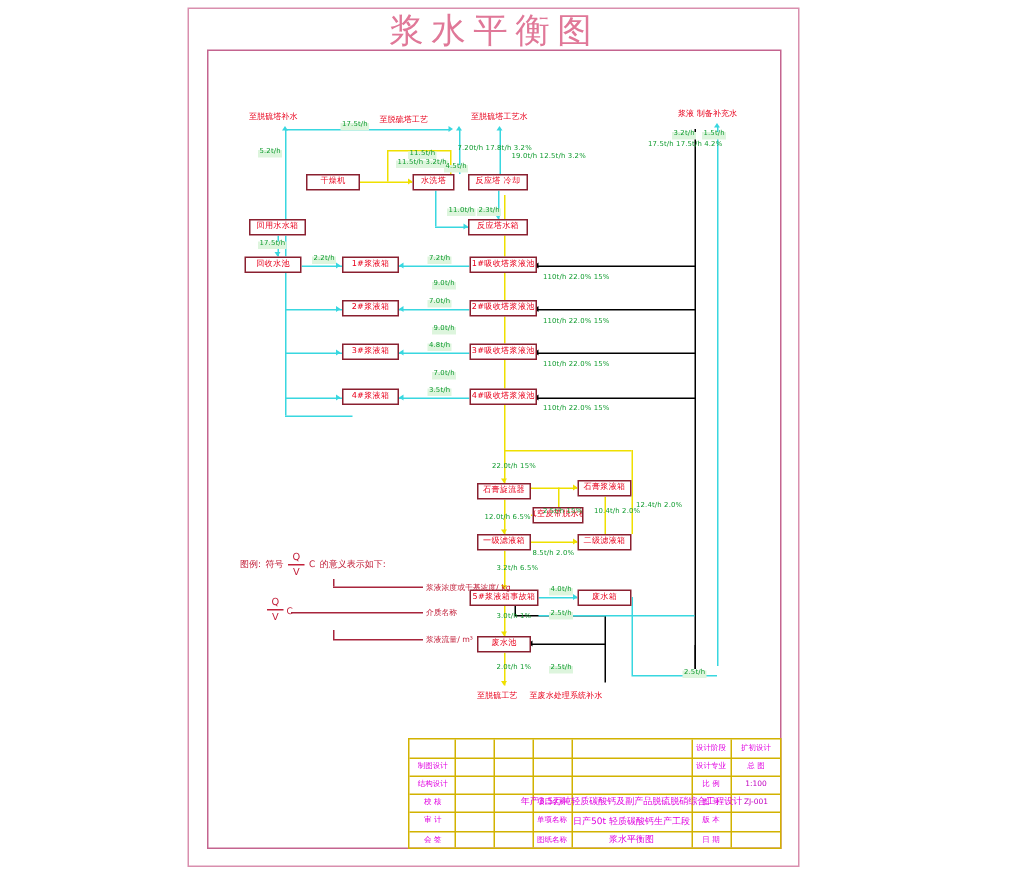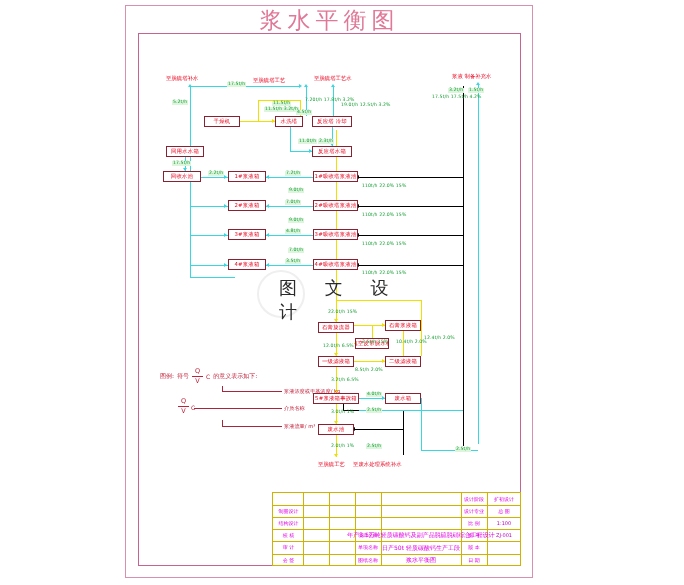--- a/index.html
+++ b/index.html
@@ -266,24 +266,20 @@
     <div class="glabel bg" style="left:455px;top:447px;">2.5t/h</div>
     <div class="glabel bg" style="left:448px;top:88px;">3.2t/h</div>
     <div class="glabel bg" style="left:468px;top:88px;">1.5t/h</div>
   </div>
 
   <div>
     <div class="rlabel" style="left:318px;top:462px;">至脱硫工艺</div>
     <div class="rlabel" style="left:353px;top:462px;">至废水处理系统补水</div>
   </div>
 
-  <div class="wm">
-    <div class="wm-ring"></div>
-    <div class="wm-txt">图 文 设 计</div>
-  </div>
 
   <div class="legend">
     <div class="lg-row1">
       <span>图例:</span>
       <span>符号</span>
       <span class="frac">
         <span class="num">Q</span>
         <span class="bar"></span>
         <span class="num">V</span>
       </span>

